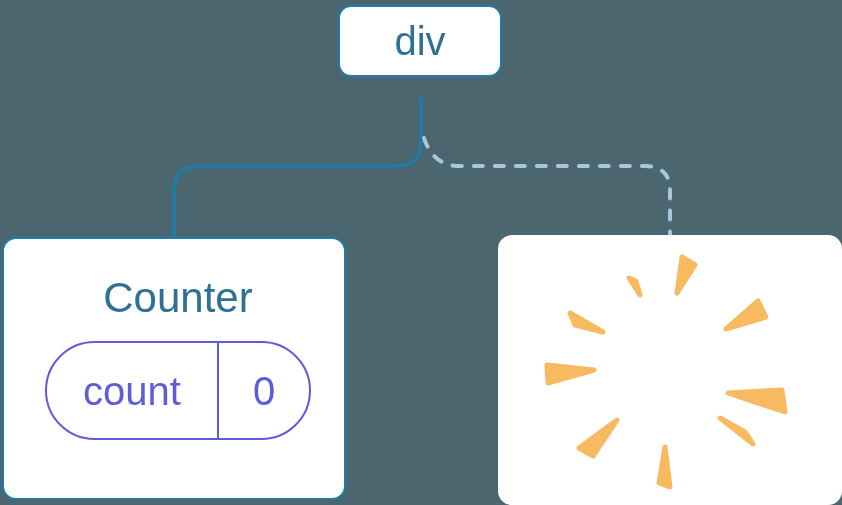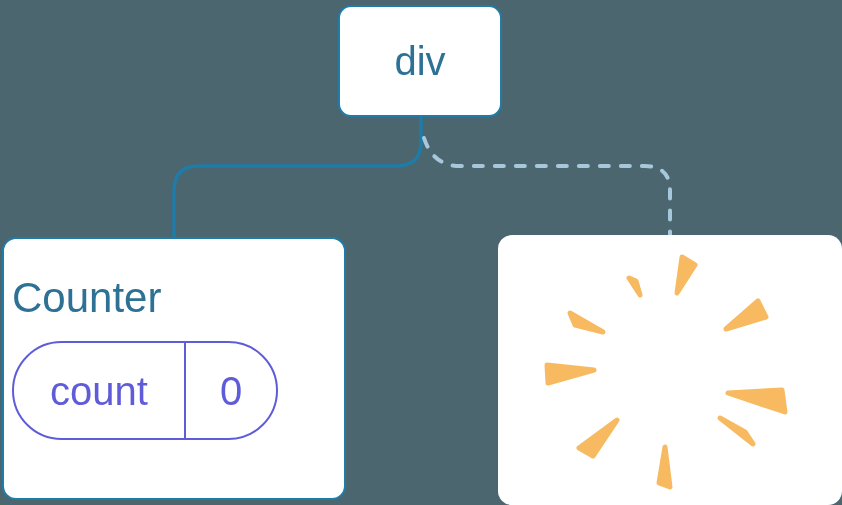--- a/index.html
+++ b/index.html
@@ -44,40 +44,41 @@
     stroke-dasharray:9 12;
   }
   .node{
     position:absolute;
     background:var(--node-background);
     z-index:1;
     box-sizing:border-box;
   }
   .root-node{
     left:338px;top:5px;
-    width:164px;height:112px;
+    width:164px;height:72px;
     border:2.5px solid var(--node-border);
     border-radius:13px;
     display:flex;
     align-items:center;
     justify-content:center;
   }
   .root-label{
     color:var(--node-text);
     font-size:40px;
     font-weight:500;
     line-height:1;
   }
   .counter-node{
     left:2px;top:237px;
     width:344px;height:263px;
     border:2.5px solid var(--node-border);
     border-radius:14px;
     display:flex;
     flex-direction:column;
+    align-items:center;
     padding-left:8px;
   }
   .counter-title{
     margin-top:36px;
     color:var(--node-text);
     font-size:42px;
     font-weight:500;
     line-height:1.1;
   }
   .state-pill{

